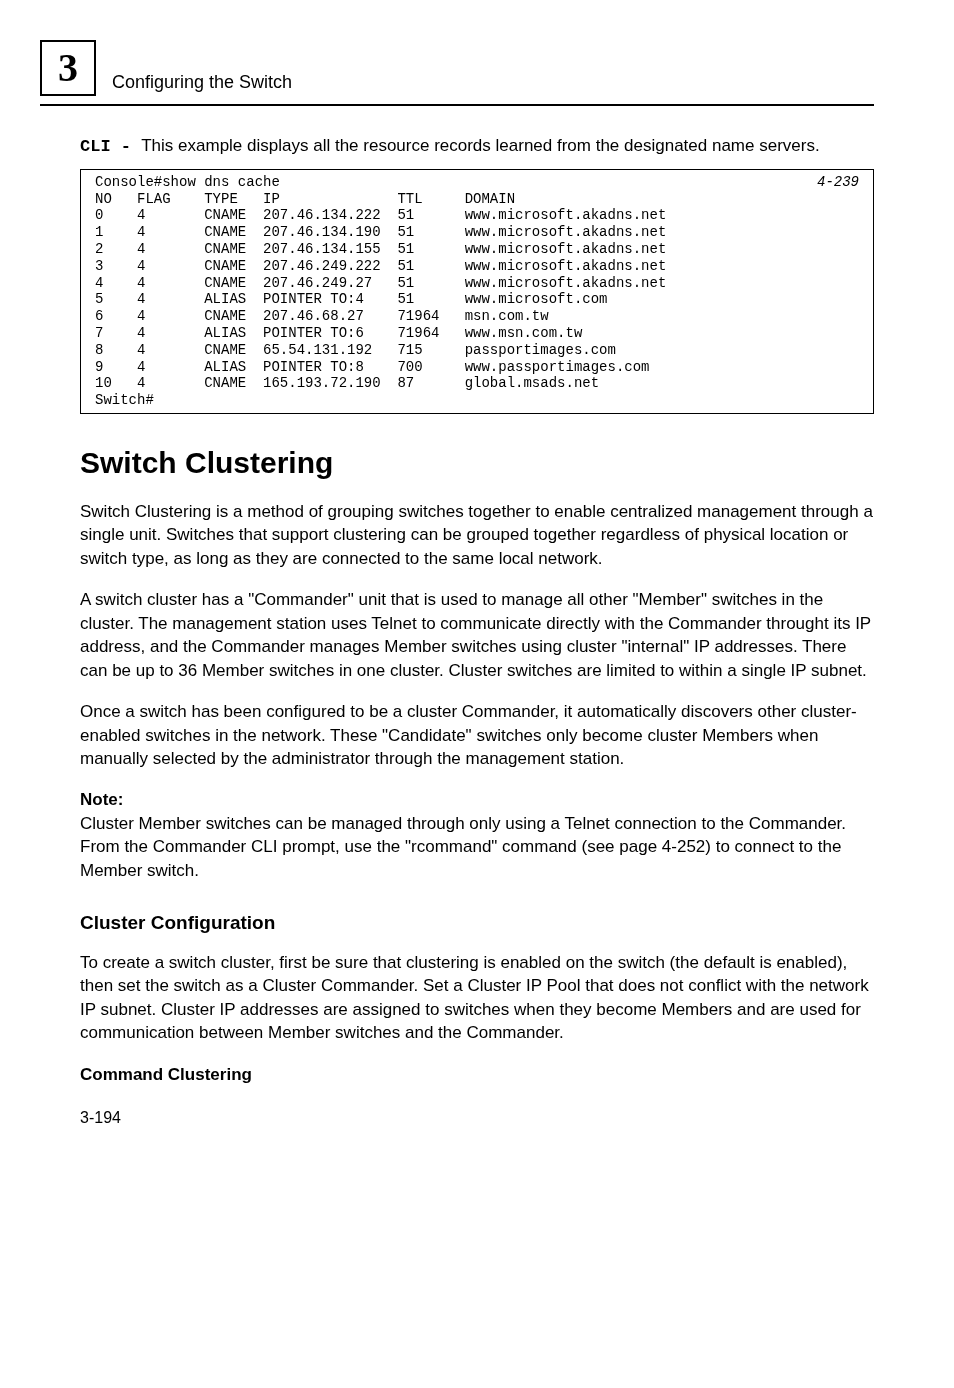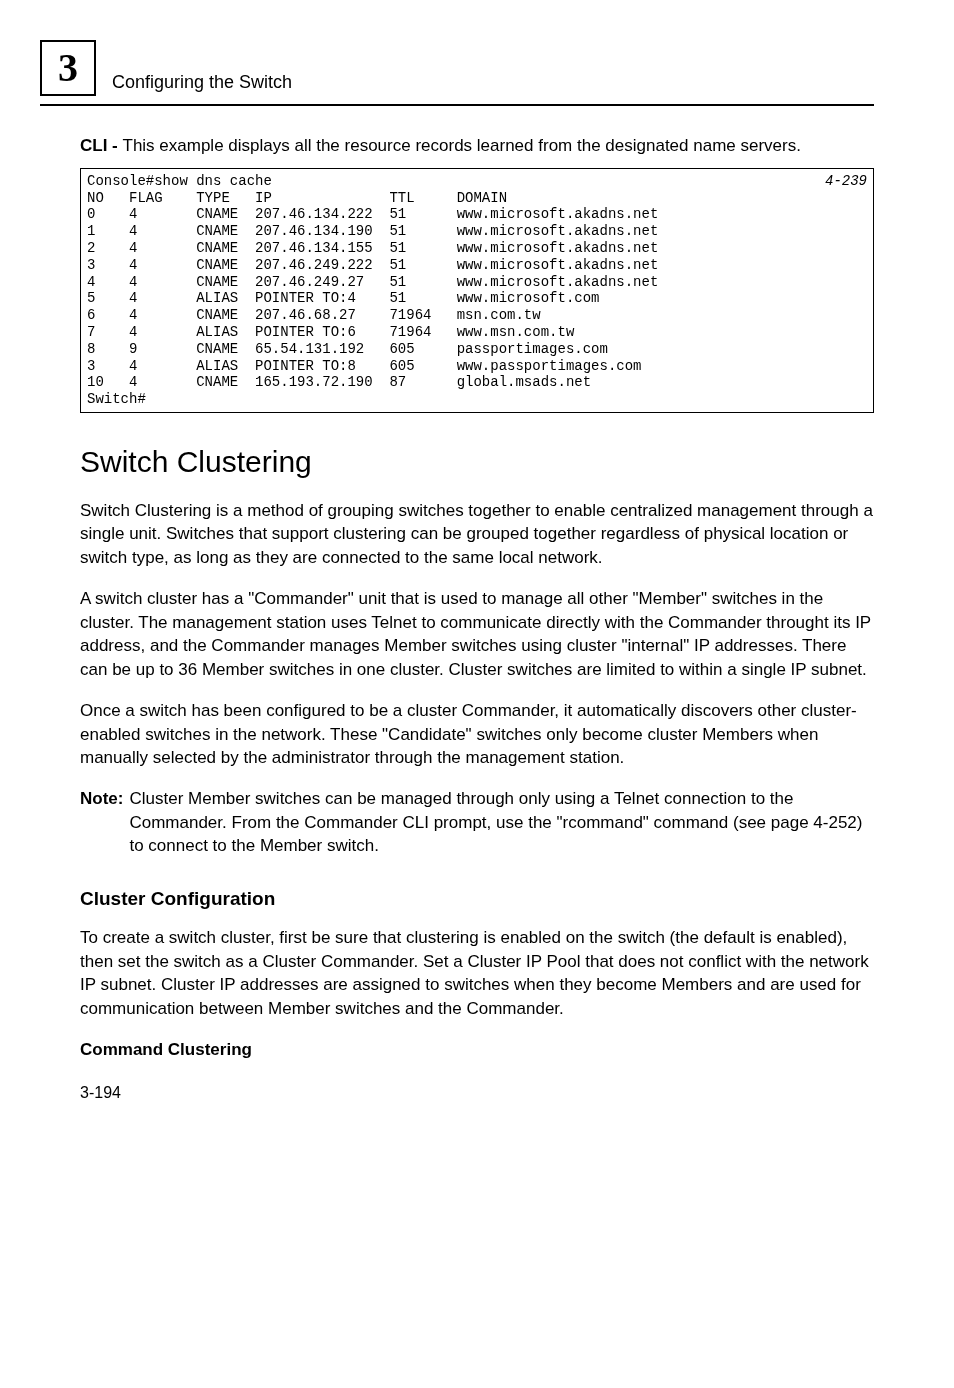--- a/index.html
+++ b/index.html
@@ -38,56 +38,57 @@
   .header-rule {
     border: none;
     border-bottom: 2px solid #000;
     margin: 0 0 28px -40px;
     width: calc(100% + 40px);
   }
   .para {
     font-size: 17px;
     margin-bottom: 10px;
   }
-  .cli-intro .bold { font-weight: bold; }
+  .cli-intro .bold { font-weight: bold; font-family: Liberation Mono, monospace; }
   .console-box {
     border: 1px solid #000;
-    padding: 4px 6px;
+    padding: 4px 14px;
     font-family: "Courier New", monospace;
     font-size: 14px;
     line-height: 1.2;
     white-space: pre;
     margin: 6px 0 28px 0;
     overflow: hidden;
   }
   .console-first-row { display: flex; }
   .console-first-left { font-style: normal; }
   .console-first-right { margin-left: auto; font-style: italic; }
   h1.h1 {
     font-family: Arial, Helvetica, sans-serif;
     font-size: 30px;
-    font-weight: normal;
+    font-weight: bold;
     margin: 10px 0 16px 0;
   }
   h2.h2 {
     font-family: Arial, Helvetica, sans-serif;
     font-size: 19px;
     font-weight: bold;
     margin: 26px 0 14px 0;
   }
   .body-para {
     font-size: 17px;
     margin-bottom: 18px;
     line-height: 1.38;
   }
   .note {
     font-size: 17px;
     margin-bottom: 28px;
     display: flex;
     line-height: 1.38;
+    flex-direction: column;
   }
   .note-label { font-weight: bold; padding-right: 6px; white-space: nowrap;}
   .attr-head { font-weight: bold; font-size: 17px; margin-bottom: 10px; }
   ul.attr-list { list-style: none; margin: 0 0 18px 0; padding: 0; }
   ul.attr-list li {
     font-size: 17px;
     margin-bottom: 8px;
     position: relative;
     padding-left: 18px;
   }
@@ -120,22 +121,22 @@
 
 <div class="console-box"><div class="console-first-row"><span class="console-first-left">Console#show dns cache</span><span class="console-first-right">4-239</span></div><span>NO   FLAG    TYPE   IP              TTL     DOMAIN</span>
 <span>0    4       CNAME  207.46.134.222  51      www.microsoft.akadns.net</span>
 <span>1    4       CNAME  207.46.134.190  51      www.microsoft.akadns.net</span>
 <span>2    4       CNAME  207.46.134.155  51      www.microsoft.akadns.net</span>
 <span>3    4       CNAME  207.46.249.222  51      www.microsoft.akadns.net</span>
 <span>4    4       CNAME  207.46.249.27   51      www.microsoft.akadns.net</span>
 <span>5    4       ALIAS  POINTER TO:4    51      www.microsoft.com</span>
 <span>6    4       CNAME  207.46.68.27    71964   msn.com.tw</span>
 <span>7    4       ALIAS  POINTER TO:6    71964   www.msn.com.tw</span>
-<span>8    9       CNAME  65.54.131.192   605     passportimages.com</span>
-<span>3    4       ALIAS  POINTER TO:8    605     www.passportimages.com</span>
+<span>8    4       CNAME  65.54.131.192   715     passportimages.com</span>
+<span>9    4       ALIAS  POINTER TO:8    700     www.passportimages.com</span>
 <span>10   4       CNAME  165.193.72.190  87      global.msads.net</span>
 <span>Switch#</span></div>
 
 <h1 class="h1">Switch Clustering</h1>
 
 <p class="body-para">Switch Clustering is a method of grouping switches together to enable centralized management through a single unit. Switches that support clustering can be grouped together regardless of physical location or switch type, as long as they are connected to the same local network.</p>
 <p class="body-para">A switch cluster has a "Commander" unit that is used to manage all other "Member" switches in the cluster. The management station uses Telnet to communicate directly with the Commander throught its IP address, and the Commander manages Member switches using cluster "internal" IP addresses. There can be up to 36 Member switches in one cluster. Cluster switches are limited to within a single IP subnet.</p>
 <p class="body-para">Once a switch has been configured to be a cluster Commander, it automatically discovers other cluster-enabled switches in the network. These "Candidate" switches only become cluster Members when manually selected by the administrator through the management station.</p>
 
 <div class="note">

